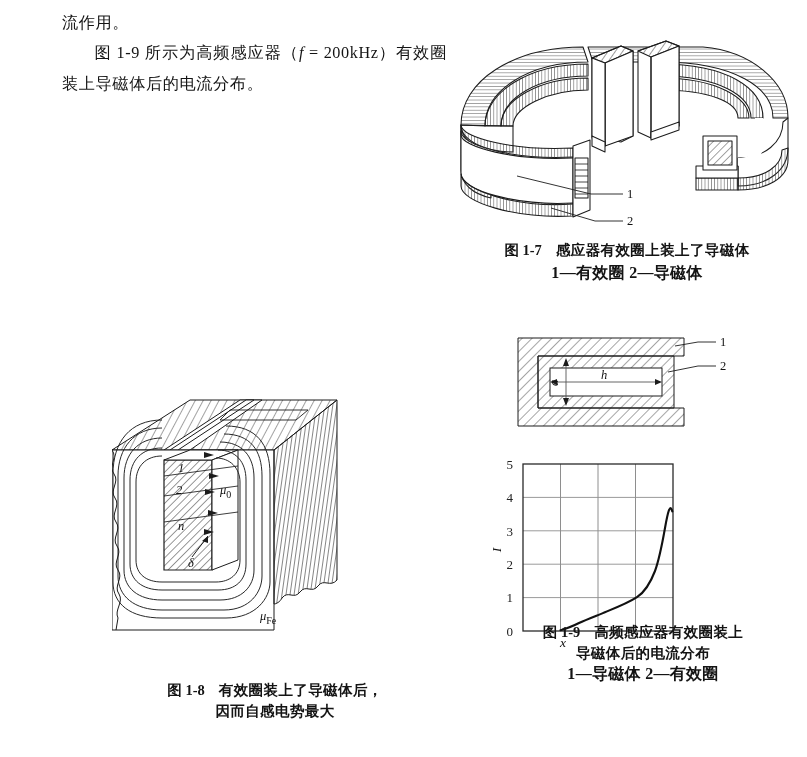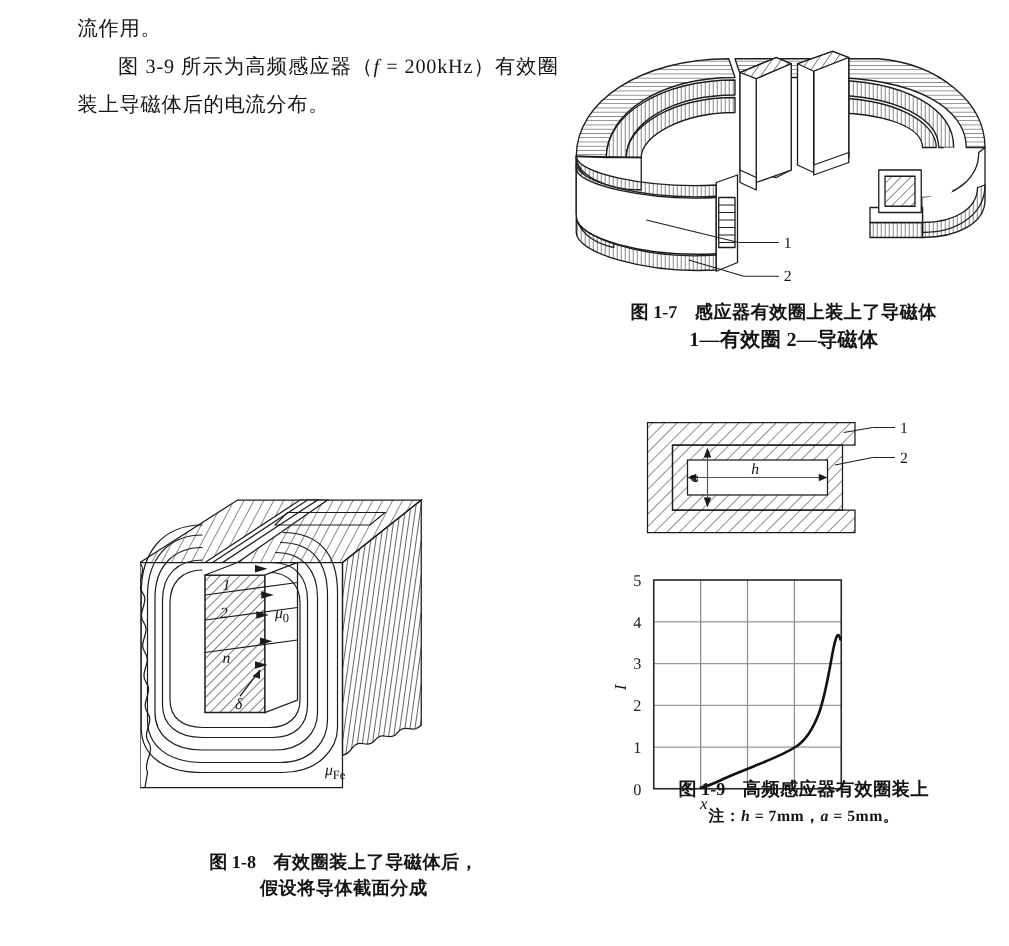--- a/index.html
+++ b/index.html
@@ -105,21 +105,21 @@
 </head>
 <body>
 
 <div class="page">
 
   <div class="text-col">
 
     <p class="para">流作用。</p>
 
 
-    <p class="para indent"><span>图 3-9 所示为高频感应器（</span><span class="ital">f</span><span> = 200kHz）有效圈装上导磁体后的电流分布。</span></p>
+    <p class="para indent"><span>图 1-9 所示为高频感应器（</span><span class="ital">f</span><span> = 200kHz）有效圈装上导磁体后的电流分布。</span></p>
   </div>
 
   <div id="fig17">
     <svg width="345" height="220" viewBox="0 0 345 220">
       <defs>
         <pattern id="h-diag" width="6" height="6" patternUnits="userSpaceOnUse" patternTransform="rotate(35)">
           <line x1="0" y1="0" x2="0" y2="6" stroke="#3a3a3a" stroke-width="1"></line>
         </pattern>
         <pattern id="h-diag2" width="5" height="5" patternUnits="userSpaceOnUse" patternTransform="rotate(-40)">
           <line x1="0" y1="0" x2="0" y2="5" stroke="#444" stroke-width="0.9"></line>
@@ -298,21 +298,22 @@
         <text class="tick-lab" x="26" y="186" text-anchor="end">0</text>
       </g>
 
       <text class="axis-title" x="14" y="100" text-anchor="middle" transform="rotate(-90 14 100)">I</text>
       <text class="axis-title" x="76" y="197" text-anchor="middle">x</text>
     </svg>
   </div>
 
   <div id="fig19-cap">
     <div class="cap ln"><span class="num">图 1-9</span><span class="sp2"></span><span>高频感应器有效圈装上</span></div>
-    <div class="cap cap-note ln"><span>注：</span><span class="ital">h</span><span> = 7mm，</span><span class="ital">a</span><span> = 5mm。</span></div>
+    <div class="cap ln">导磁体后的电流分布</div>
+    <div class="cap cap-sub ln">1—导磁体    2—有效圈</div>
   </div>
 
   <div id="fig18">
     <svg width="320" height="290" viewBox="0 0 320 290">
       <defs>
         <pattern id="f18-diag" width="6" height="6" patternUnits="userSpaceOnUse" patternTransform="rotate(45)">
           <line x1="0" y1="0" x2="0" y2="6" stroke="#2e2e2e" stroke-width="0.9"></line>
         </pattern>
         <pattern id="f18-top" width="7" height="7" patternUnits="userSpaceOnUse" patternTransform="rotate(28)">
           <line x1="0" y1="0" x2="0" y2="7" stroke="#3a3a3a" stroke-width="0.95"></line>
@@ -395,16 +396,16 @@
       <text class="lbl lbl-it" x="64" y="102">2</text>
       <text class="lbl lbl-it" x="66" y="138">n</text>
       <text class="lbl lbl-it" x="108" y="102" font-size="14"><tspan>μ</tspan><tspan dy="3.5" font-size="10" font-style="normal">0</tspan></text>
       <text class="lbl lbl-it" x="76" y="175" font-size="14">δ</text>
       <text class="lbl lbl-it" x="148" y="228" font-size="14"><tspan>μ</tspan><tspan dy="3.5" font-size="10" font-style="normal">Fe</tspan></text>
     </svg>
   </div>
 
   <div id="fig18-cap">
     <div class="cap"><span class="num">图 1-8</span><span class="sp2"></span><span>有效圈装上了导磁体后，</span></div>
-    <div class="cap">假设将导体截面分成</div>
+    <div class="cap">因而自感电势最大</div>
   </div>
 
 </div>
 
 </body></html>

